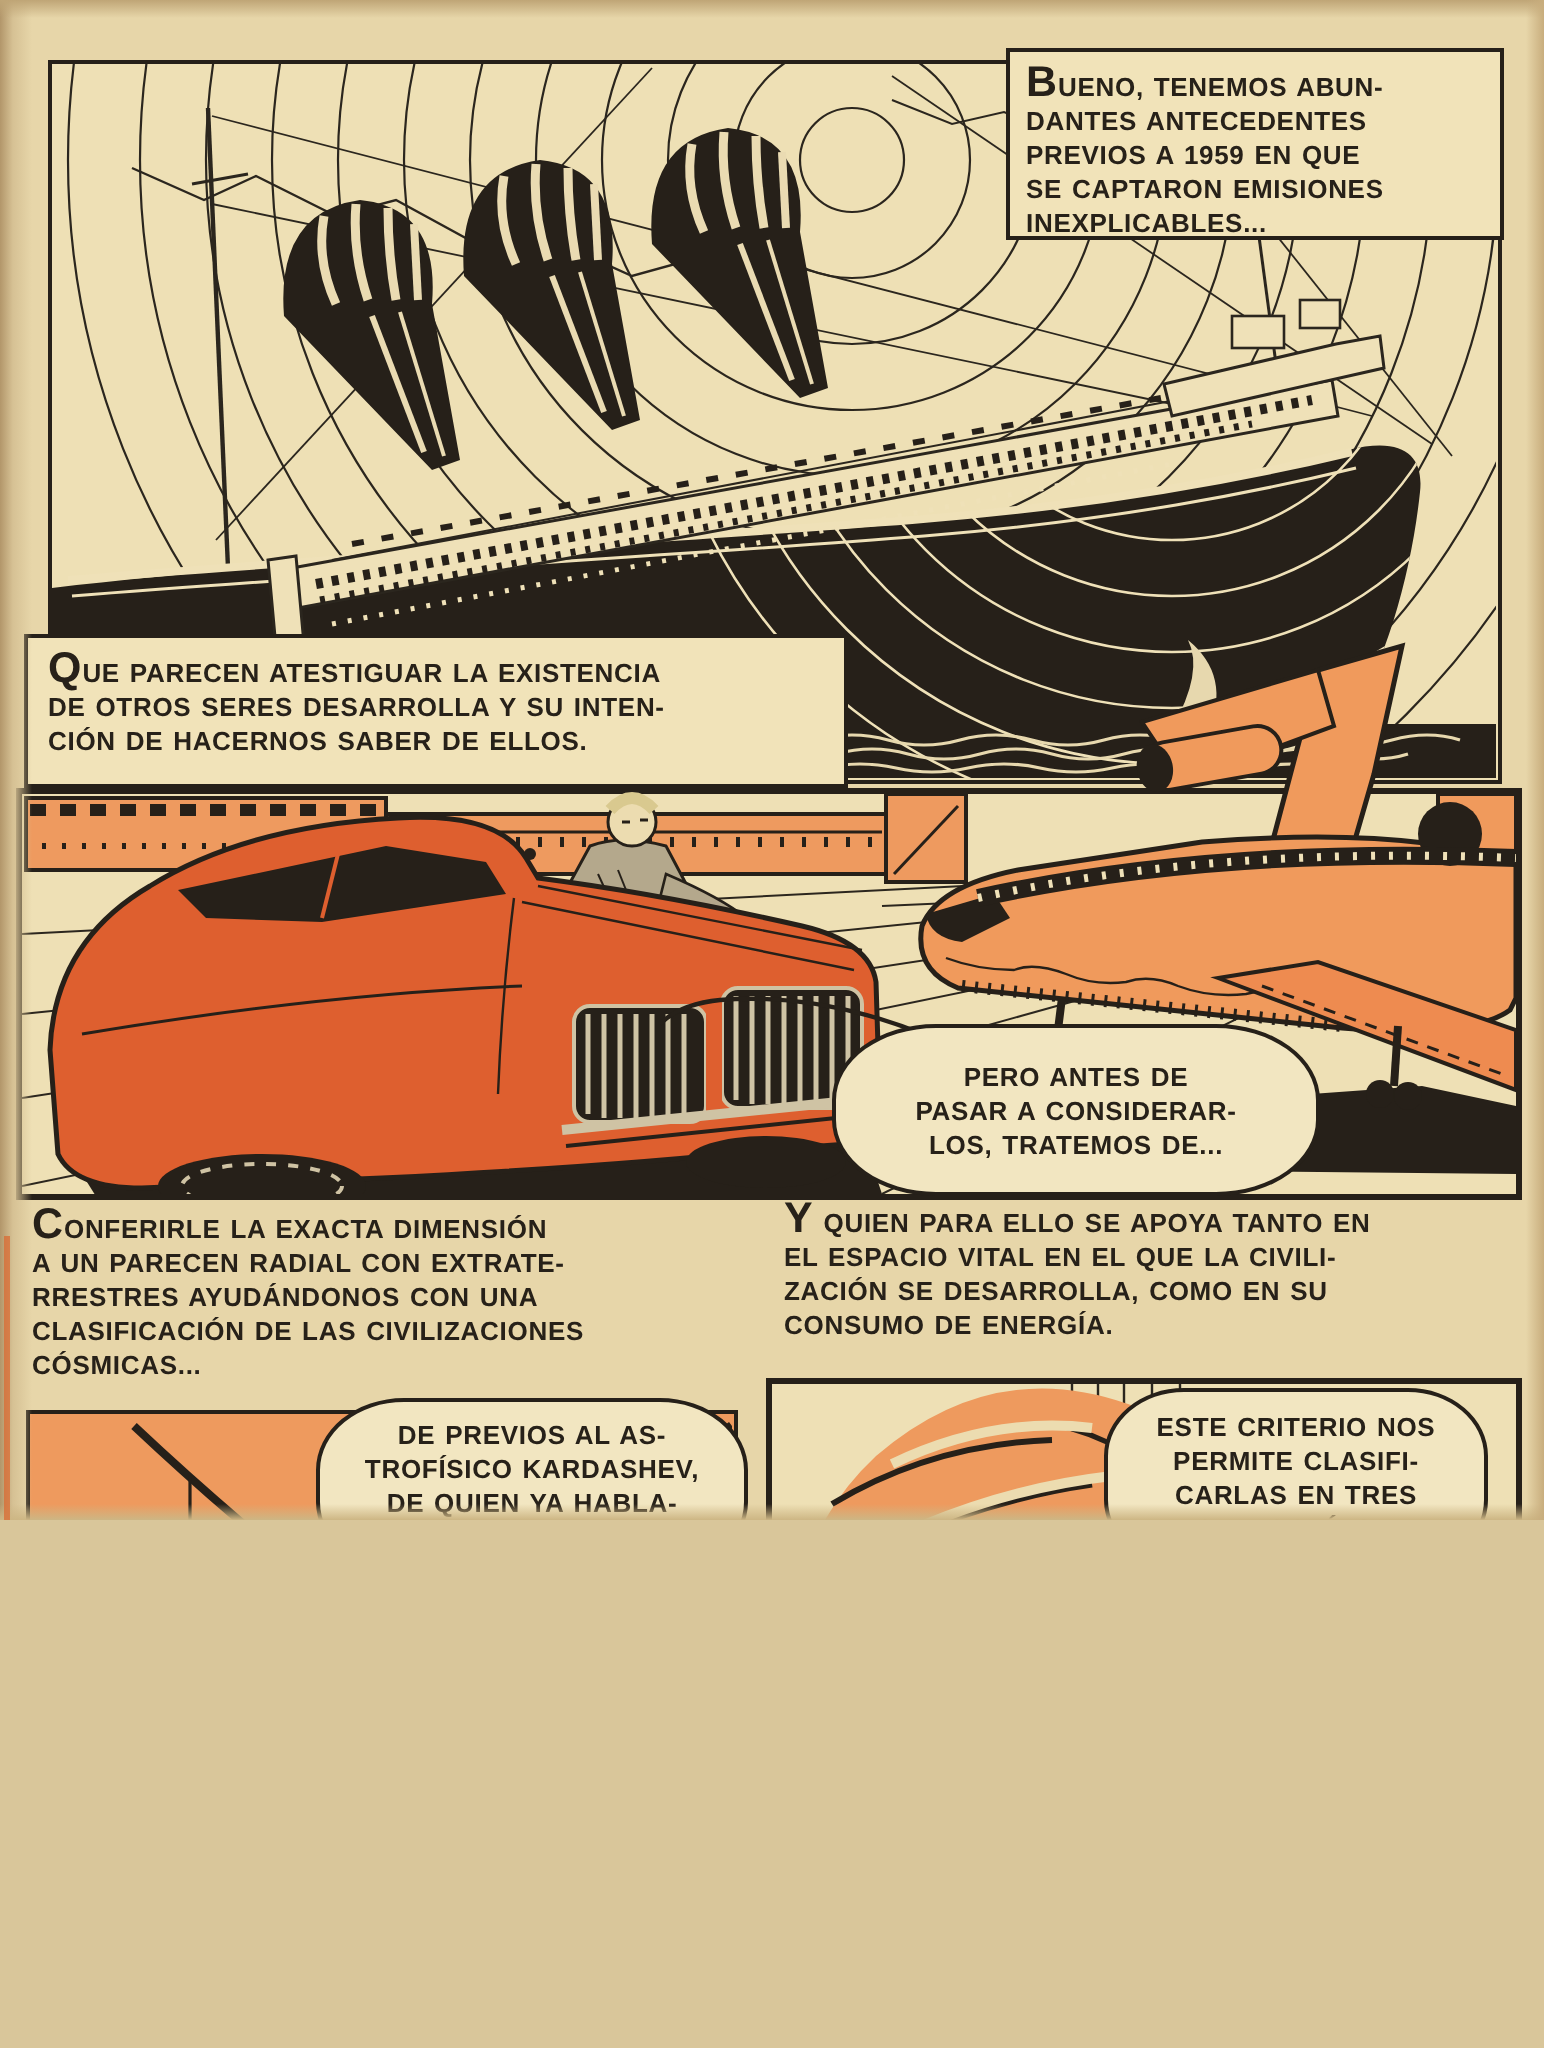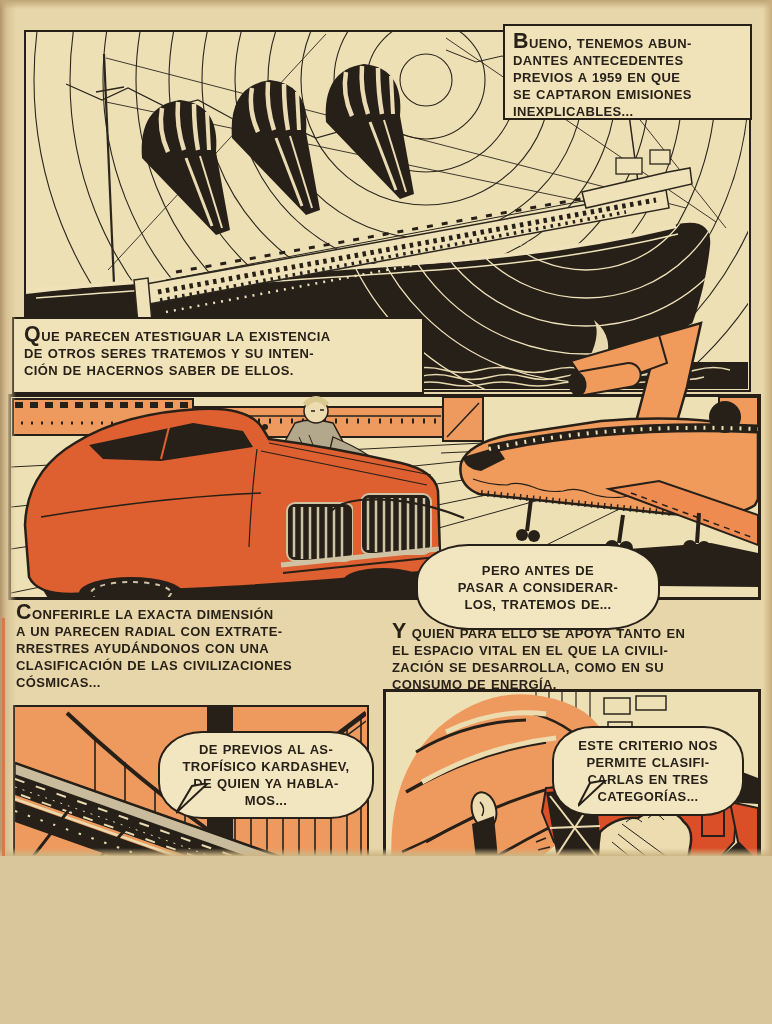--- a/index.html
+++ b/index.html
@@ -1,33 +1,33 @@
 <!DOCTYPE html>
 <html><head>
 <meta charset="utf-8">
 <style>
   html,body{margin:0;padding:0;}
   body{width:772px;height:1024px;background:#d9c69a;font-family:"Liberation Sans",sans-serif;}
-  .page{position:relative;width:772px;height:856px;background:#e7d6a9;overflow:hidden;}
+  .page{position:relative;width:772px;height:760px;background:#e7d6a9;overflow:hidden;}
   .panel{position:absolute;border:2.5px solid #262019;background:#eee0b5;box-sizing:border-box;}
   .panel svg{display:block;}
   #panel-ship{left:24px;top:30px;width:727px;height:362px;z-index:1;overflow:hidden;}
   #panel-airport{left:8px;top:394px;width:753px;height:206px;z-index:2;border-width:3px;overflow:visible;background:transparent;}
   #panel-airport svg{position:absolute;left:0;top:-80px;pointer-events:none;}
   #panel-bridge{left:13px;top:705px;width:356px;height:303px;z-index:1;background:#ee9a5e;overflow:hidden;}
   #panel-man{left:383px;top:689px;width:378px;height:320px;z-index:1;border-width:3px;overflow:hidden;}
   .caption{position:absolute;z-index:5;color:#272119;box-sizing:border-box;}
   .caption.boxed{background:#f1e3b9;border:2.5px solid #262019;}
   .caption p,.bubble p{margin:0;font-weight:700;font-size:13px;line-height:17px;letter-spacing:.35px;word-spacing:1px;white-space:pre-line;}
   .caption p::first-letter{font-size:1.65em;font-weight:800;letter-spacing:.5px;}
   #caption-antecedentes{left:503px;top:24px;width:249px;height:96px;padding:7px 8px;}
   #caption-atestiguar{left:12px;top:317px;width:412px;height:77px;padding:7px 10px;}
   #caption-conferirle{left:16px;top:604px;width:368px;}
-  #caption-y-quien{left:392px;top:623px;width:372px;}
-  .bubble{position:absolute;z-index:6;background:#f2e6c1;border:2.5px solid #262019;color:#272119;display:flex;align-items:center;justify-content:center;text-align:center;box-sizing:border-box;margin-top:32px;}
+  #caption-y-quien{left:392px;top:601px;width:372px;}
+  .bubble{position:absolute;z-index:6;background:#f2e6c1;border:2.5px solid #262019;color:#272119;display:flex;align-items:center;justify-content:center;text-align:center;box-sizing:border-box;}
   #bubble-pero-antes{left:416px;top:512px;width:244px;height:86px;border-radius:52px/38px;padding:4px 10px;}
   #bubble-kardashev{left:158px;top:699px;width:216px;height:88px;border-radius:44px/36px;padding:4px 8px;}
   #bubble-criterio{left:552px;top:694px;width:192px;height:90px;border-radius:40px/34px;padding:4px 8px;text-align:center;}
   .tail{position:absolute;z-index:6;}
   #page-number{position:absolute;left:700px;top:963px;width:58px;height:45px;z-index:7;background:#e9dcae;display:flex;align-items:center;justify-content:center;font-weight:800;font-style:italic;font-size:22px;color:#262019;}
   .edge{position:absolute;z-index:9;pointer-events:none;}
   #edge-left{left:0;top:0;width:16px;height:100%;background:linear-gradient(90deg,#b2966a,#d6c194 40%,rgba(231,214,169,0));}
   #edge-top{left:0;top:0;width:100%;height:9px;background:linear-gradient(#bfa576,rgba(231,214,169,0));}
   #edge-bottom{left:0;bottom:0;width:100%;height:8px;background:linear-gradient(rgba(231,214,169,0),#cdb684);}
   #edge-right{right:0;top:0;width:9px;height:100%;background:linear-gradient(270deg,#c8ad7d,rgba(231,214,169,0));}
@@ -156,21 +156,21 @@
   <div class="caption boxed" id="caption-antecedentes">
     <p>BUENO, TENEMOS ABUN-
 DANTES ANTECEDENTES
 PREVIOS A 1959 EN QUE
 SE CAPTARON EMISIONES
 INEXPLICABLES...</p>
   </div>
 
   <div class="caption boxed" id="caption-atestiguar">
     <p>QUE PARECEN ATESTIGUAR LA EXISTENCIA
-DE OTROS SERES TRATEMOS Y SU INTEN-
+DE OTROS SERES DESARROLLA Y SU INTEN-
 CIÓN DE HACERNOS SABER DE ELLOS.</p>
   </div>
 
   <section class="panel" id="panel-airport">
     <svg width="747" height="280" viewBox="0 -80 747 280">
       <rect x="0" y="0" width="747" height="200" fill="#eee0b5"></rect>
 
       <g stroke="#2b261e" stroke-width="1" fill="none">
         <line x1="747" y1="32" x2="0" y2="70"></line>
           <line x1="747" y1="34" x2="0" y2="110"></line>

